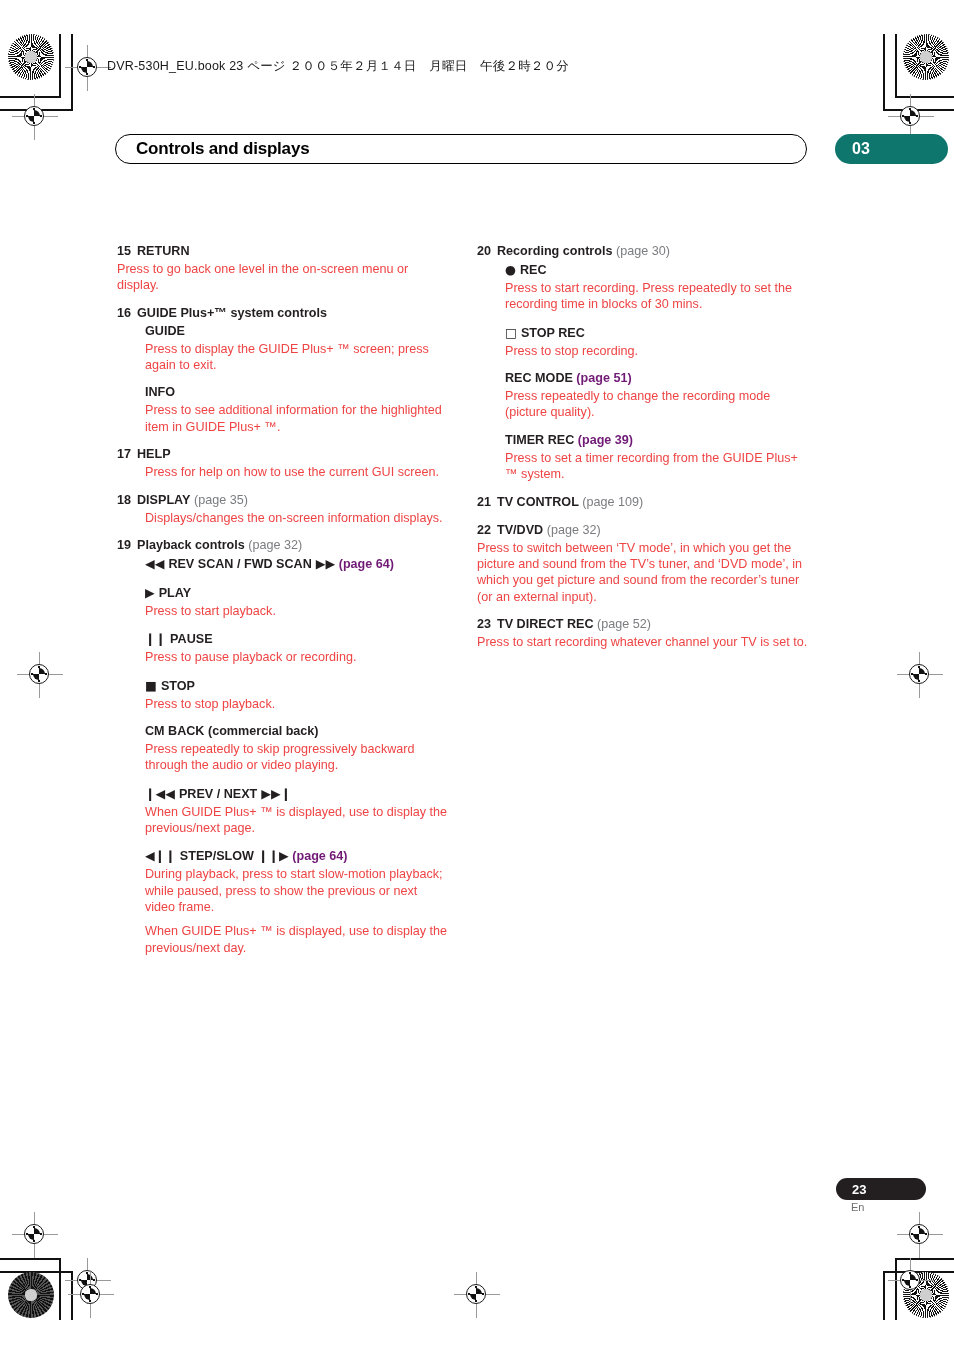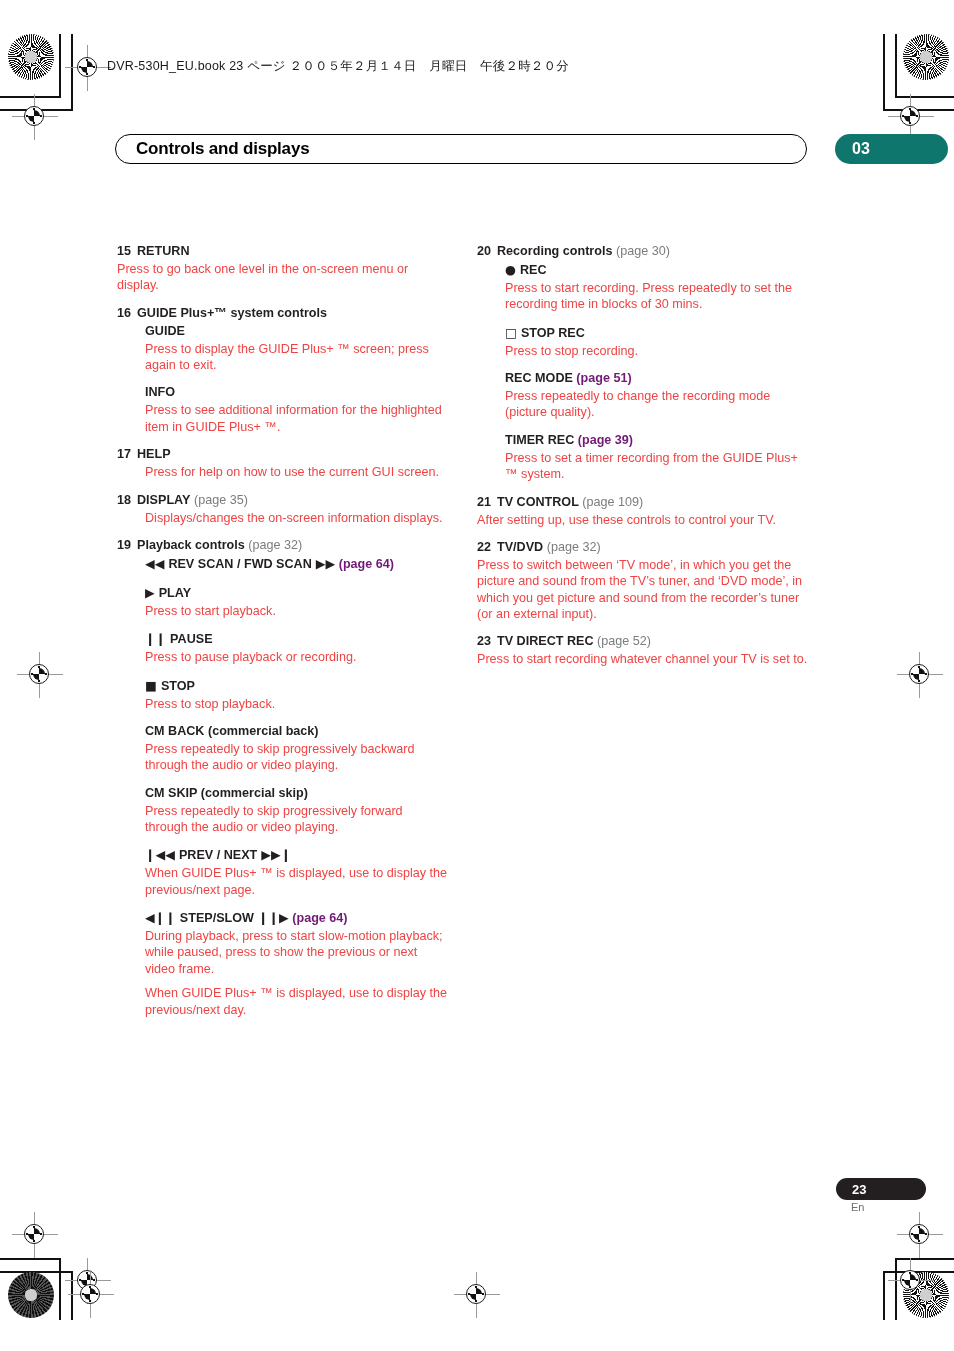--- a/index.html
+++ b/index.html
@@ -372,24 +372,20 @@
       </div>
       <div class="sub">
         <div class="sub-head"><span class="glyph">■ </span><span>STOP</span></div>
         <div class="body">Press to stop playback.</div>
       </div>
       <div class="sub">
         <div class="sub-head"><span>CM BACK (commercial back)</span></div>
         <div class="body">Press repeatedly to skip progressively backward through the audio or video playing.</div>
       </div>
       <div class="sub">
-        <div class="sub-head"><span>CM SKIP (commercial skip)</span></div>
-        <div class="body">Press repeatedly to skip progressively forward through the audio or video playing.</div>
-      </div>
-      <div class="sub">
         <div class="sub-head"><span class="glyph">❙◀◀ </span><span>PREV / NEXT</span><span class="glyph"> ▶▶❙</span></div>
         <div class="body">When GUIDE Plus+ ™ is displayed, use to display the previous/next page.</div>
       </div>
       <div class="sub">
         <div class="sub-head"><span class="glyph">◀❙❙ </span><span>STEP/SLOW</span><span class="glyph"> ❙❙▶</span><span class="ref"> (page 64)</span></div>
         <div class="body">During playback, press to start slow-motion playback; while paused, press to show the previous or next video frame.</div>
         <div class="body">When GUIDE Plus+ ™ is displayed, use to display the previous/next day.</div>
       </div>
     </div>
   </div>
@@ -408,21 +404,20 @@
         <div class="sub-head"><span>REC MODE</span><span class="ref"> (page 51)</span></div>
         <div class="body">Press repeatedly to change the recording mode (picture quality).</div>
       </div>
       <div class="sub">
         <div class="sub-head"><span>TIMER REC</span><span class="ref"> (page 39)</span></div>
         <div class="body">Press to set a timer recording from the GUIDE Plus+ ™ system.</div>
       </div>
     </div>
     <div class="item">
       <div class="item-head"><span class="num">21</span><span>TV CONTROL</span><span class="ref"> (page 109)</span></div>
-      <div class="body">After setting up, use these controls to control your TV.</div>
     </div>
     <div class="item">
       <div class="item-head"><span class="num">22</span><span>TV/DVD</span><span class="ref"> (page 32)</span></div>
       <div class="body">Press to switch between ‘TV mode’, in which you get the picture and sound from the TV’s tuner, and ‘DVD mode’, in which you get picture and sound from the recorder’s tuner (or an external input).</div>
     </div>
     <div class="item">
       <div class="item-head"><span class="num">23</span><span>TV DIRECT REC</span><span class="ref"> (page 52)</span></div>
       <div class="body">Press to start recording whatever channel your TV is set to.</div>
     </div>
   </div>

